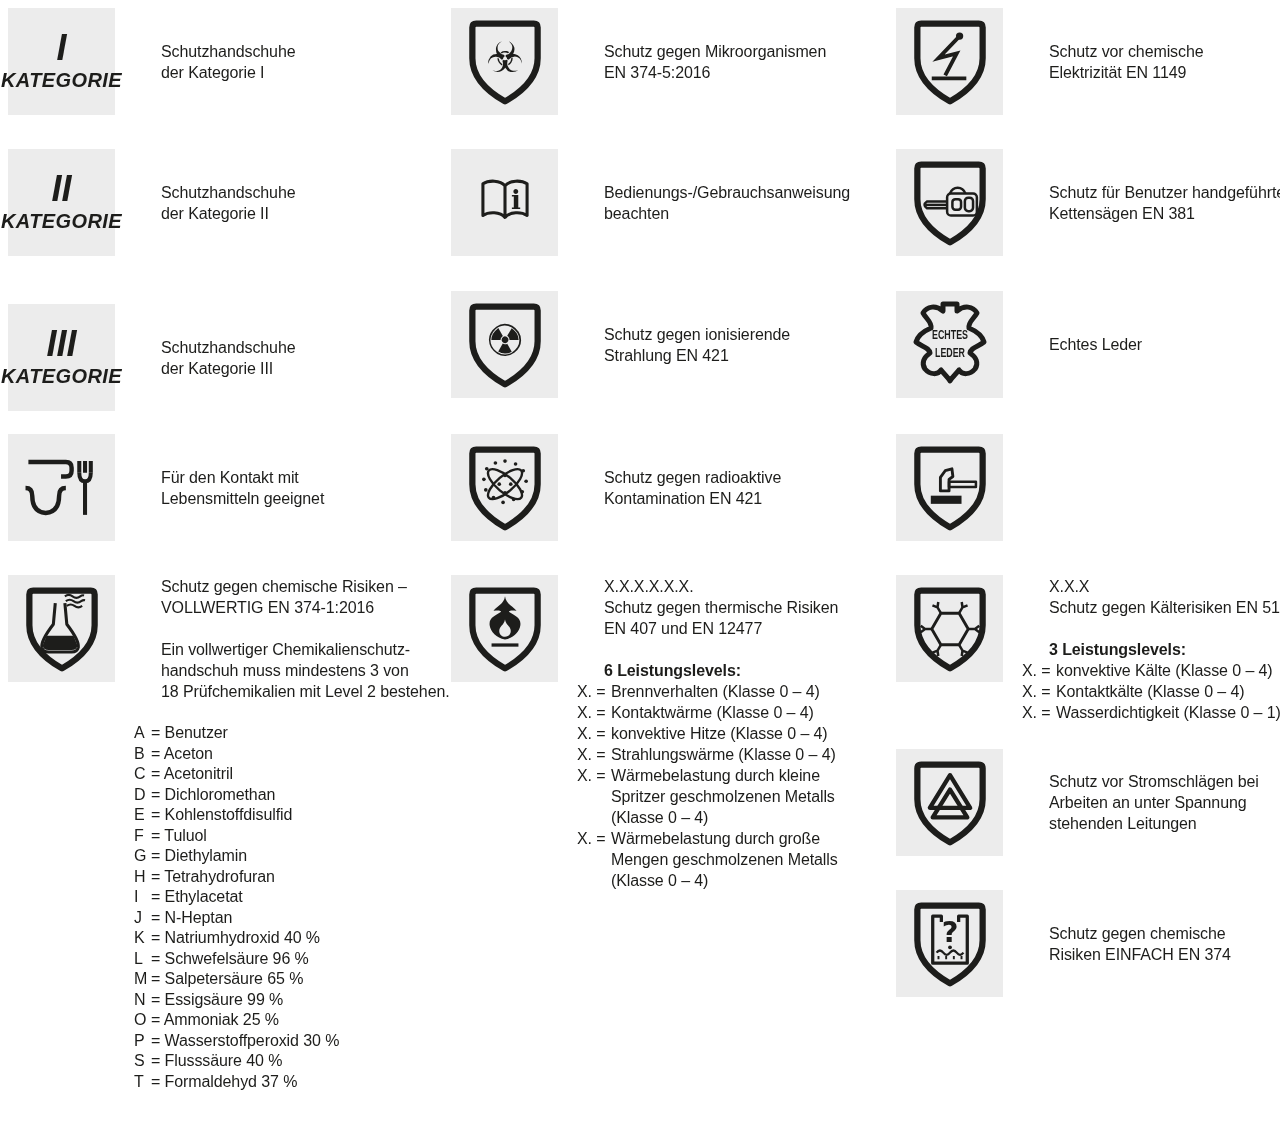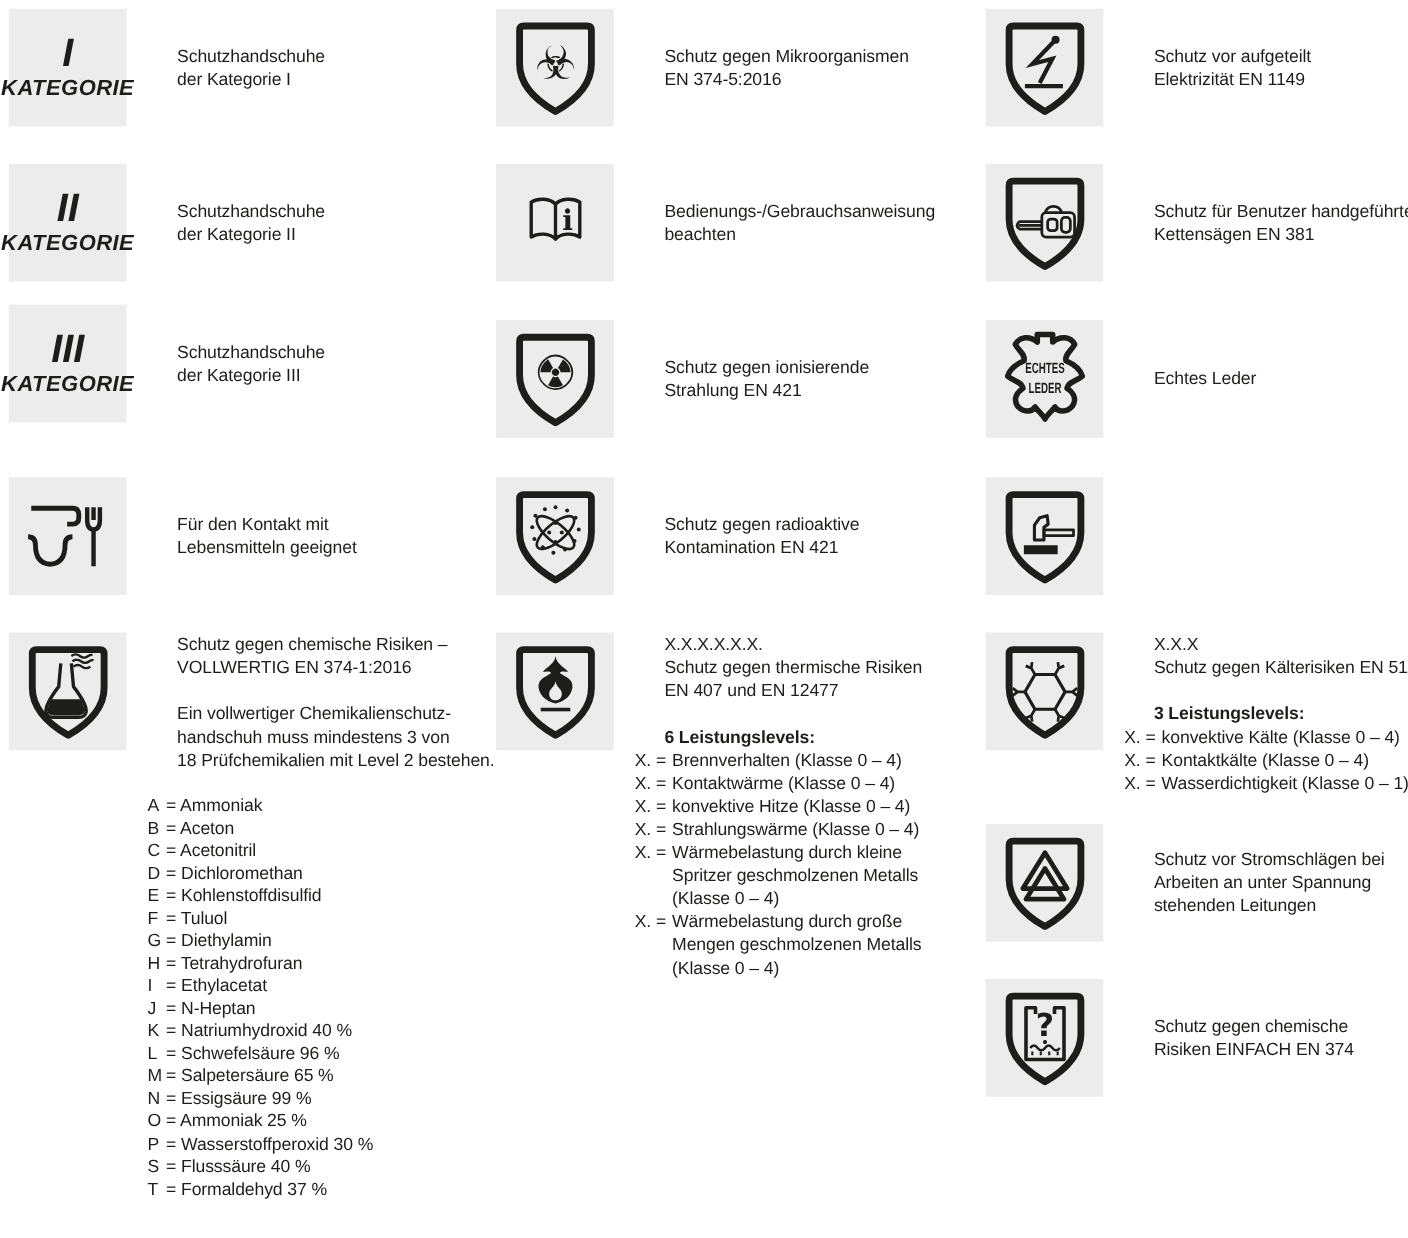--- a/index.html
+++ b/index.html
@@ -47,21 +47,21 @@
     <div class="tile kat-tile">
       <div class="kmark">II</div>
       <div class="klabel">KATEGORIE</div>
     </div>
     <div class="txt c">
       <div class="l">Schutzhandschuhe</div>
       <div class="l">der Kategorie II</div>
     </div>
   </div>
 
-  <div class="row" style="left:8px;top:277px;">
+  <div class="row" style="left:8px;top:304px;">
     <div class="tile kat-tile">
       <div class="kmark">III</div>
       <div class="klabel">KATEGORIE</div>
     </div>
     <div class="txt c">
       <div class="l">Schutzhandschuhe</div>
       <div class="l">der Kategorie III</div>
     </div>
   </div>
 
@@ -103,21 +103,21 @@
     <div class="txt t">
       <div class="l">Schutz gegen chemische Risiken –</div>
       <div class="l">VOLLWERTIG EN 374-1:2016</div>
       <div class="gap"></div>
       <div class="l">Ein vollwertiger Chemikalienschutz-</div>
       <div class="l">handschuh muss mindestens 3 von</div>
       <div class="l">18 Prüfchemikalien mit Level 2 bestehen.</div>
       <div class="gap"></div>
       <div class="chem">
           <span class="k">A</span>
-          <span>= Ammoniak</span>
+          <span>= Benutzer</span>
         </div>
       <div class="chem">
           <span class="k">B</span>
           <span>= Aceton</span>
         </div>
       <div class="chem">
           <span class="k">C</span>
           <span>= Acetonitril</span>
         </div>
       <div class="chem">
@@ -319,21 +319,21 @@
   <div class="row" style="left:896px;top:8px;">
     <div class="tile">
       <svg class="ic" width="96" height="96" viewBox="0 0 100 100">
         <path class="sh" d="M16,14 Q16,10 20,10 L80,10 Q84,10 84,14 L84,46 C84,65 71,79 50,91 C29,79 16,65 16,46 Z"></path>
         <circle cx="60" cy="23" r="3.8" fill="#1d1d1b"></circle>
         <path fill="none" stroke="#1d1d1b" stroke-width="4" d="M60,23 L38,46 L57,41 L45,64"></path>
         <path stroke="#1d1d1b" stroke-width="4" d="M31,67 L67,67"></path>
       </svg>
     </div>
     <div class="txt c">
-      <div class="l">Schutz vor aufgeteilt</div>
+      <div class="l">Schutz vor chemische</div>
       <div class="l">Elektrizität EN 1149</div>
     </div>
   </div>
 
   <div class="row" style="left:896px;top:149px;">
     <div class="tile">
       <svg class="ic" width="96" height="96" viewBox="0 0 100 100">
         <path class="sh" d="M16,14 Q16,10 20,10 L80,10 Q84,10 84,14 L84,46 C84,65 71,79 50,91 C29,79 16,65 16,46 Z"></path>
         <g stroke="#1d1d1b" stroke-width="2.6" fill="none" stroke-linejoin="round">
           <path d="M47,48.5 L26,48.5 Q21,52 26,55.5 L47,55.5"></path>

